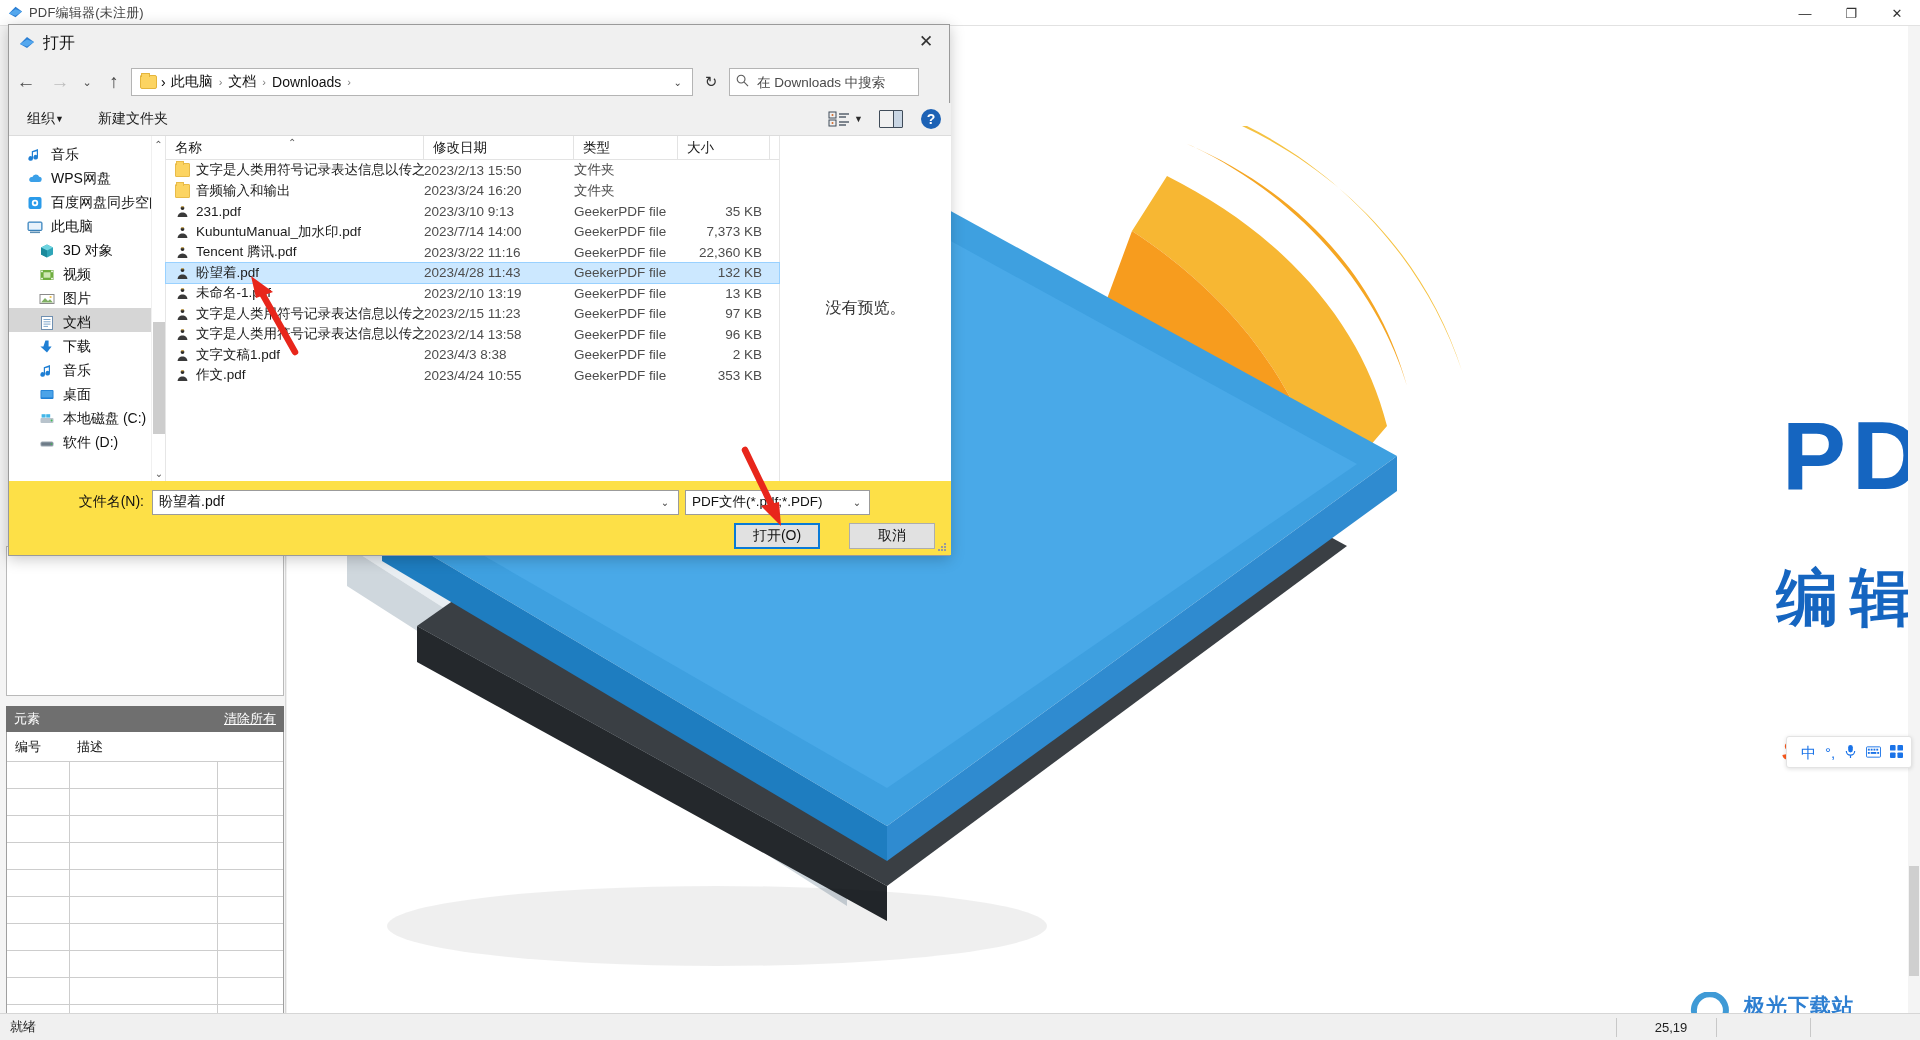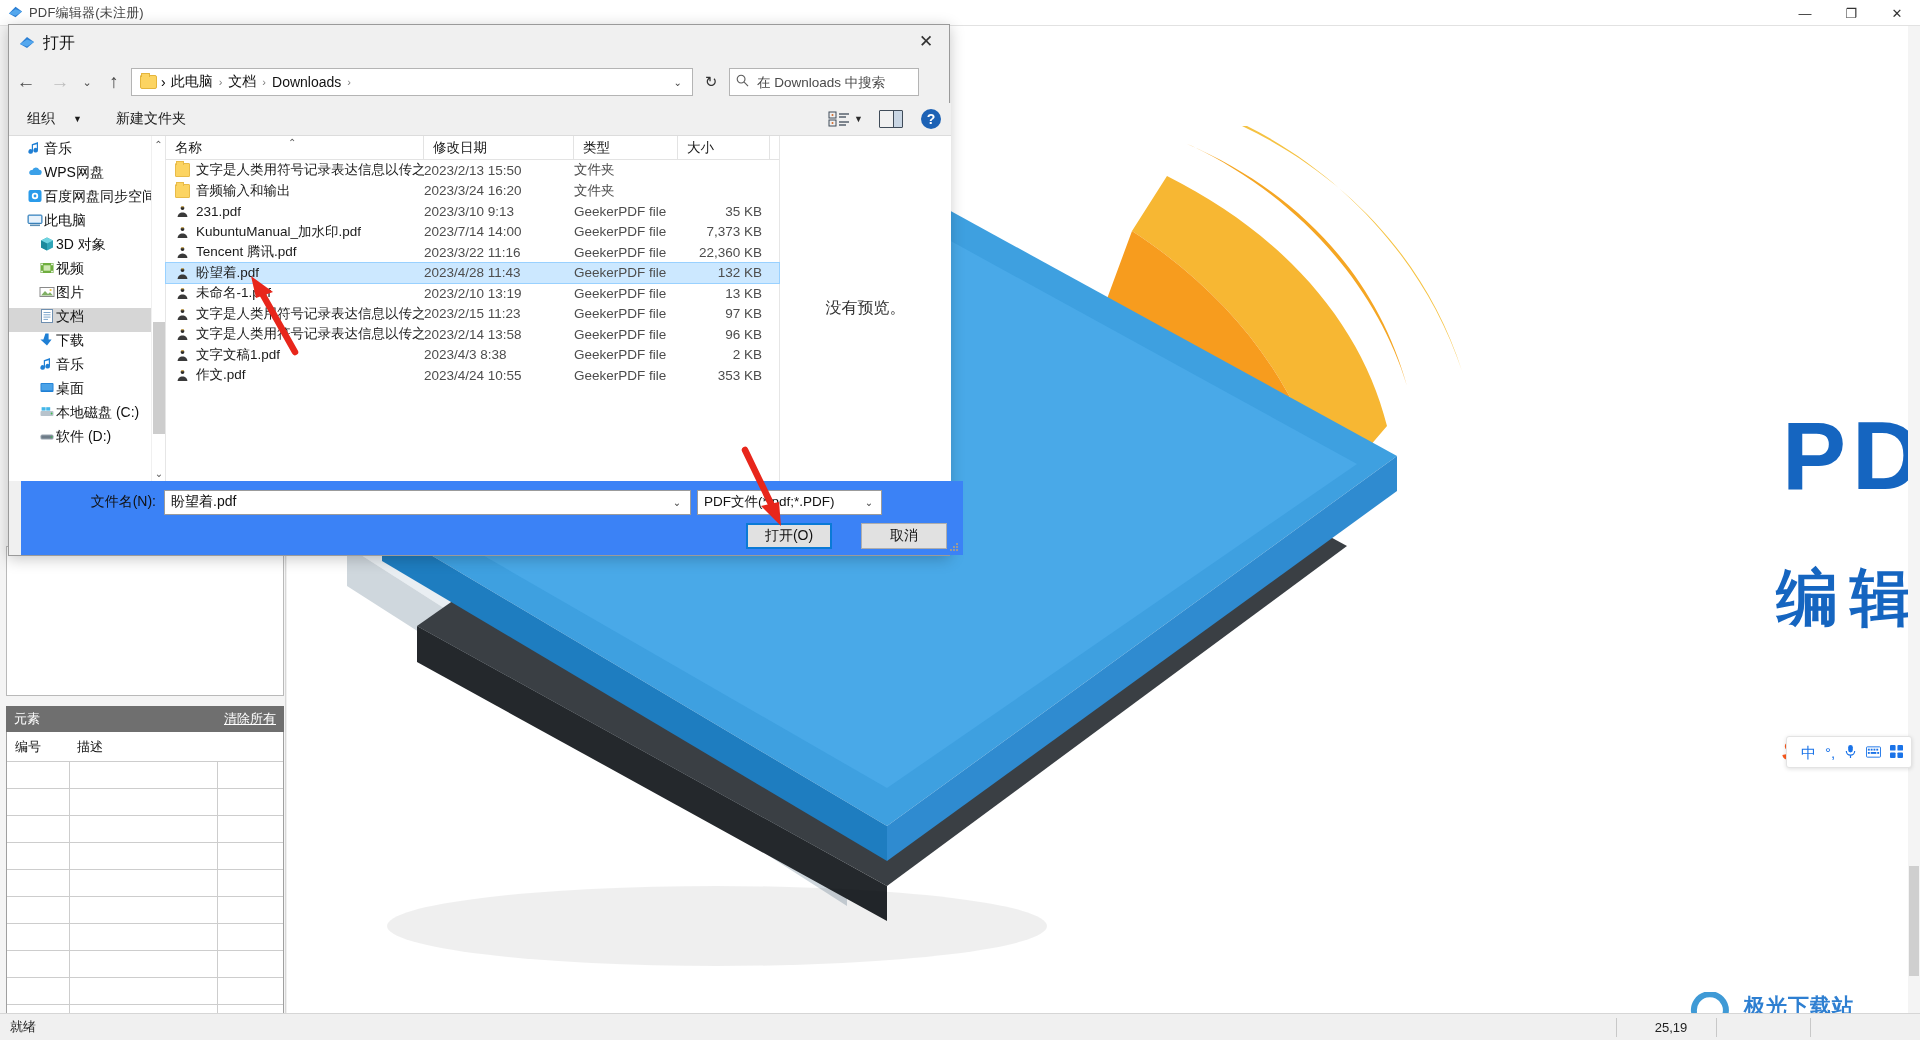--- a/index.html
+++ b/index.html
@@ -141,35 +141,35 @@
   #search-box input {
     border:none; outline:none; font-size:13.5px; color:#111; width:100%;
     font-family:"Liberation Sans","DejaVu Sans",sans-serif; background:transparent;
   }
   #search-box input::placeholder { color:#4a4a4a; }
 
   #dlg-toolbar {
     position:absolute; left:0; top:78px; width:942px; height:33px;
     background:#f0f0f0; border-bottom:1px solid #dcdcdc; display:flex; align-items:center;
   }
-  .tbar-item { font-size:14px; color:#1b1b1b; padding:0 10px; height:25px; display:flex; align-items:center; gap:18px; }
+  .tbar-item { font-size:14px; color:#1b1b1b; padding:0 10px; height:25px; display:flex; align-items:center; gap:0; }
   #tbar-right { margin-left:auto; display:flex; align-items:center; gap:4px; padding-right:10px; }
   #view-icon { width:22px; height:18px; position:relative; }
   #view-caret { font-size:9px; color:#2b2b2b; }
   #preview-pane-icon { width:24px; height:18px; border:1.6px solid #3f4b58; border-radius:1px; position:relative; margin-left:12px; }
   #preview-pane-icon:after { content:""; position:absolute; right:0; top:0; bottom:0; width:8px; border-left:1.6px solid #3f4b58; background:#c9d6e4; }
   #help-icon {
     width:20px; height:20px; border-radius:50%; background:#1d62b5; color:#fff;
     font-size:14px; font-weight:bold; display:flex; align-items:center; justify-content:center; margin-left:14px;
   }
 
   #dlg-body { position:absolute; left:0; top:111px; width:942px; height:345px; display:flex; background:#fff; }
   #places-pane { width:157px; background:#fff; position:relative; border-right:1px solid #e6e6e6; }
   #places-list { padding-top:4px; }
-  .place { height:24px; display:flex; align-items:flex-start; font-size:14px; color:#111; padding-left:18px; white-space:nowrap; }
+  .place { height:24px; display:flex; align-items:flex-end; font-size:14px; color:#111; padding-left:18px; gap:7px; white-space:nowrap; }
   .place.indent { padding-left:30px; }
   .place.selected { background:#d6d6d6; }
   .pico { width:17px; height:17px; display:inline-block; position:relative; flex:none; }
   #places-scroll { position:absolute; right:0; top:0; width:14px; height:345px; background:#fff; border-left:1px solid #f0f0f0; }
   #places-scroll .arrow { height:16px; display:flex; align-items:center; justify-content:center; font-size:10px; color:#5a5a5a; }
   #places-thumb { position:absolute; left:1px; top:186px; width:12px; height:112px; background:#cdcdcd; }
 
   #list-pane { flex:1; position:relative; background:#fff; }
   #col-head { height:24px; border-bottom:1px solid #e3e3e3; display:flex; position:relative; }
   #col-head .ch { font-size:13.5px; color:#171717; padding-left:9px; display:flex; align-items:center; border-right:1px solid #e3e3e3; }
@@ -185,21 +185,21 @@
   .frow .cdate { width:150px; color:#4d4d4d; }
   .frow .ctype { width:104px; color:#4d4d4d; }
   .frow .csize { width:92px; color:#4d4d4d; text-align:right; padding-right:8px; }
   .ficon { width:15px; height:14px; flex:none; position:relative; }
   .ficon.folder { background:#fcd462; border:1px solid #e8bb49; border-radius:1px; }
   .ficon.folder:after{content:"";position:absolute;left:0;top:-3px;width:6px;height:3px;background:#fcd462;border:1px solid #e8bb49;border-bottom:none;}
 
   #preview-pane { width:172px; border-left:1px solid #e6e6e6; display:flex; align-items:center; justify-content:center; }
   #preview-text { font-size:16px; color:#333; }
 
-  #dlg-footer { position:absolute; left:12px; top:456px; width:942px; height:74px; background:#3b82f6; }
+  #dlg-footer { position:absolute; left:0; top:456px; width:942px; height:74px; background:#fde047; }
   #fname-row { position:absolute; left:0; top:8px; width:942px; height:26px; display:flex; align-items:center; }
   #fname-label { width:143px; text-align:right; padding-right:8px; font-size:14px; color:#111; }
   #fname-input-wrap { width:527px; height:25px; background:#fff; border:1px solid #9b9b9b; display:flex; align-items:center; }
   #fname-input {
     flex:1; border:none; outline:none; padding-left:6px; font-size:14px; color:#111;
     font-family:"Liberation Sans","DejaVu Sans",sans-serif;
   }
   #fname-caret { width:26px; text-align:center; color:#444; font-size:10px; }
   #filter-wrap {
     width:185px; height:25px; background:#fff; border:1px solid #9b9b9b;

